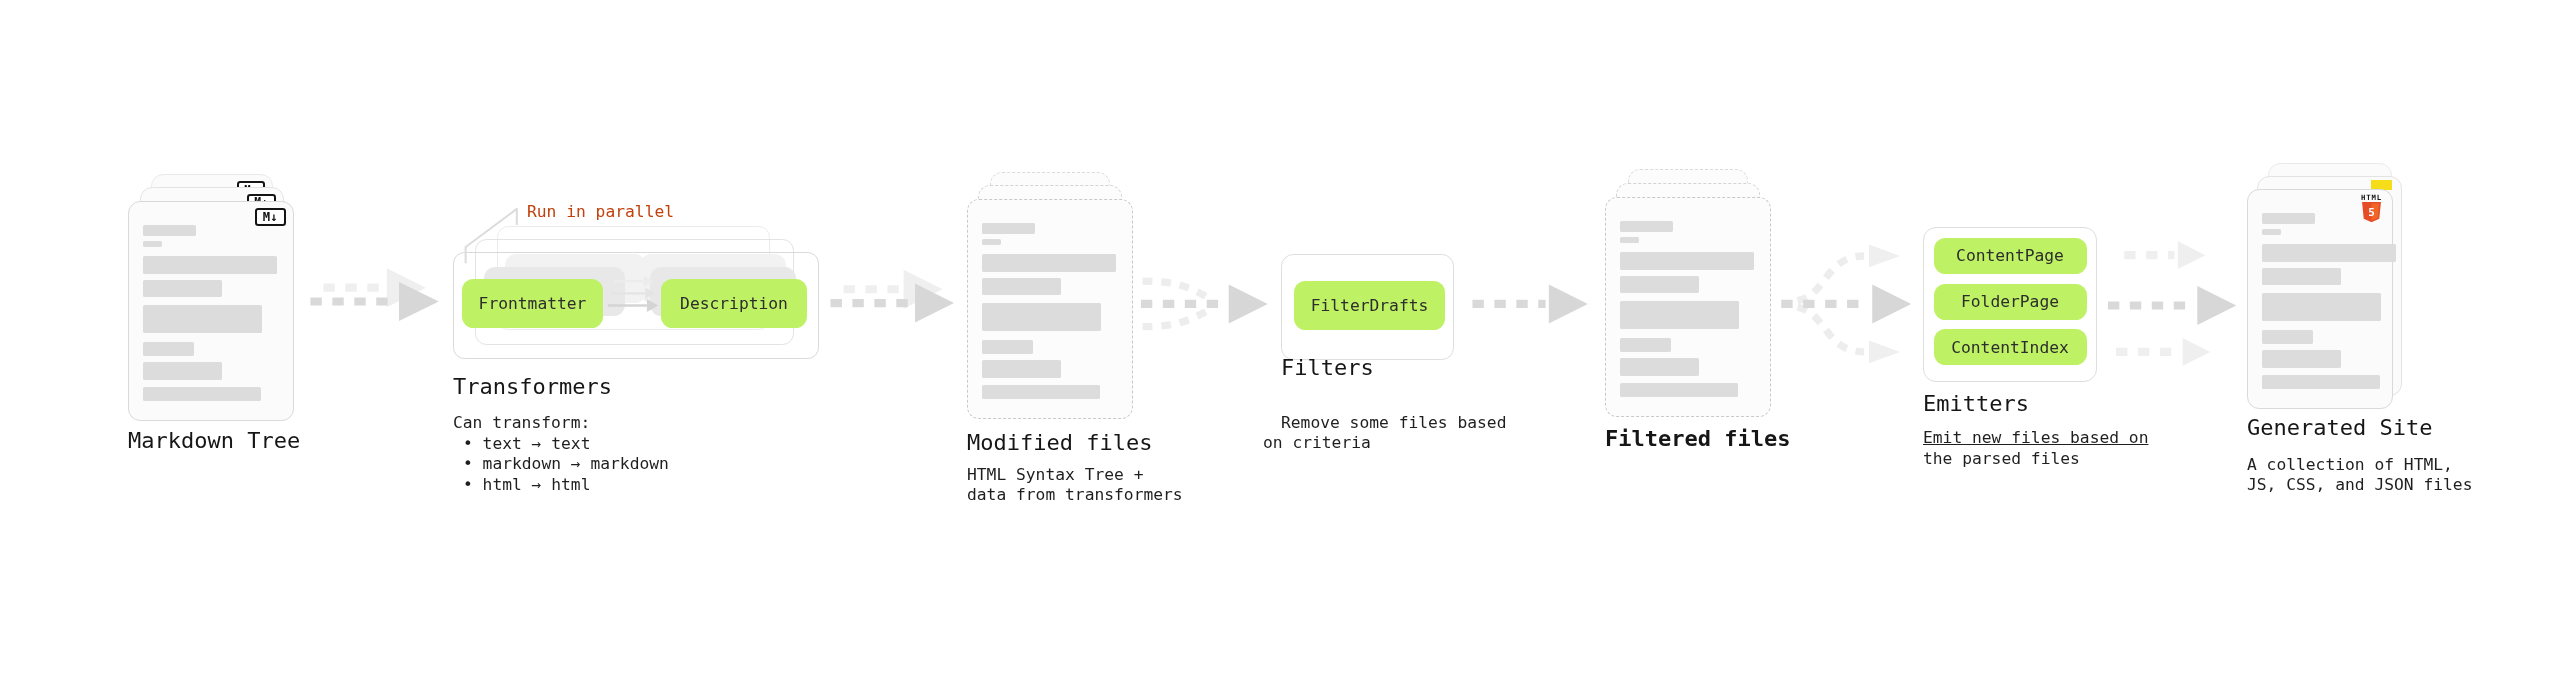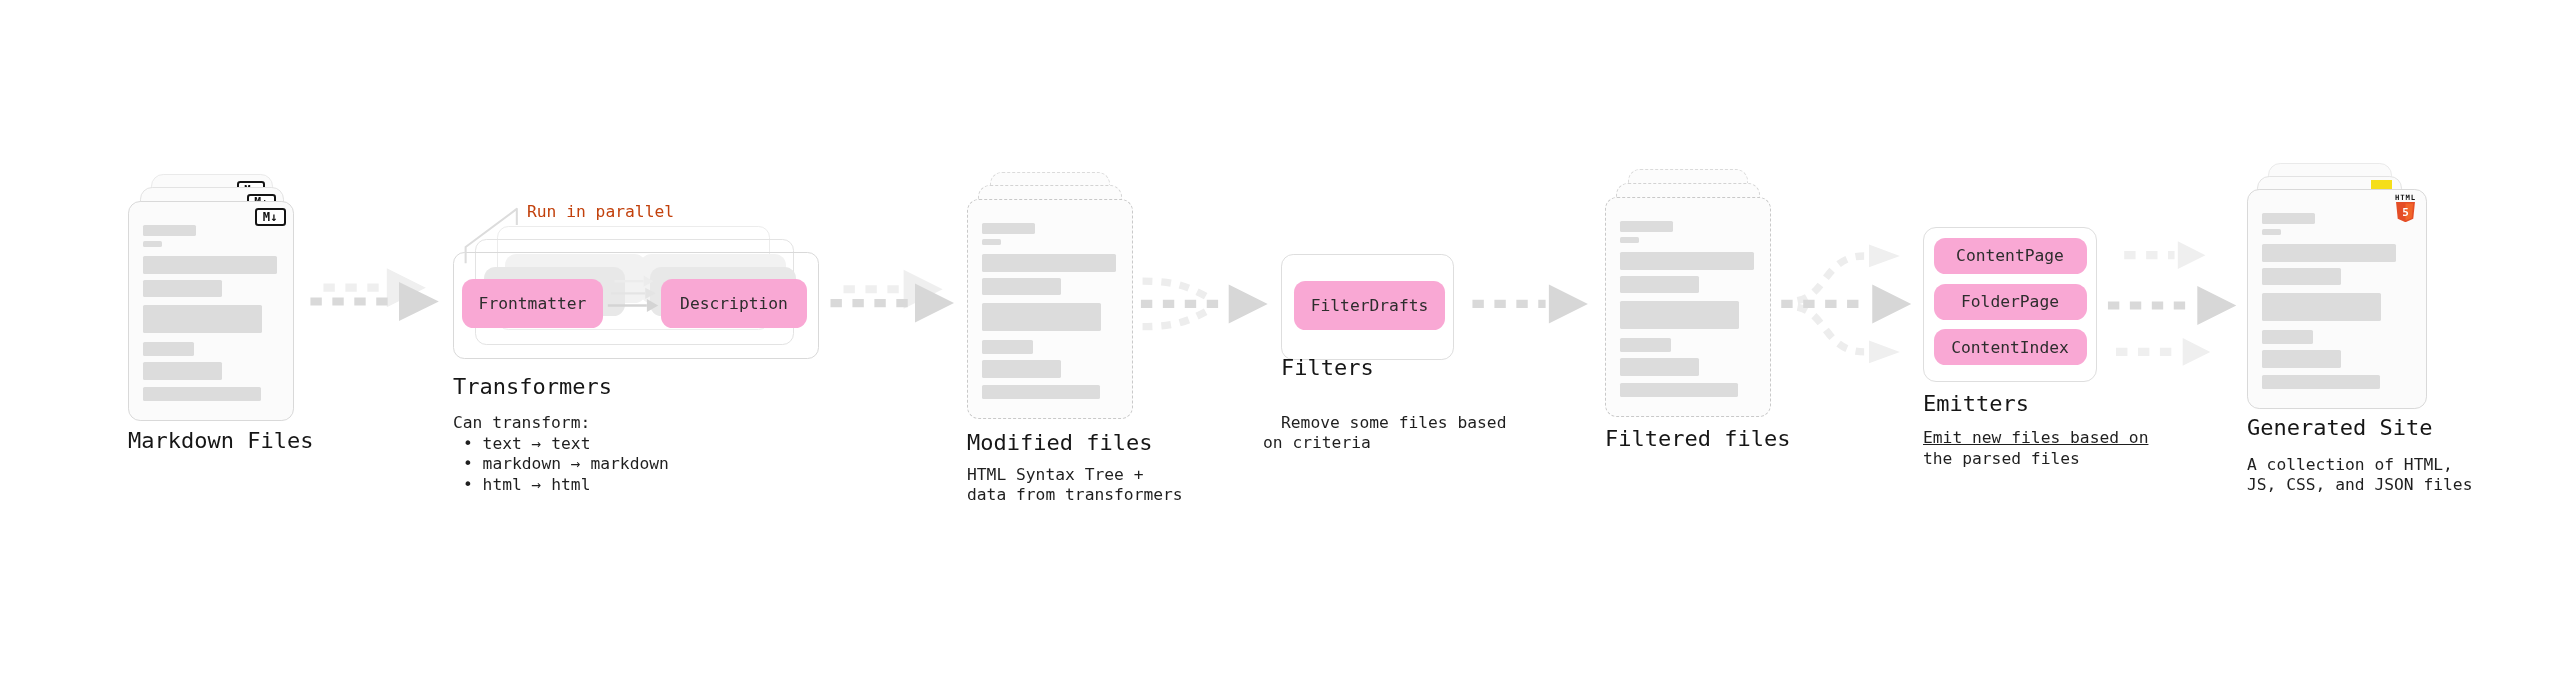--- a/index.html
+++ b/index.html
@@ -26,21 +26,21 @@
   .css-badge{position:absolute;top:19px;right:6.5px;width:18px;text-align:center;}
   .css-badge .t{font-size:6.5px;font-weight:bold;color:#111;line-height:6.5px;display:block;}
   .css-badge .bar{height:3.3px;width:14.6px;margin:0.8px auto 0;background:#2965f1;}
   .js-badge{position:absolute;top:3.3px;right:9px;width:21px;height:9.8px;background:#f5de19;}
   .html5-badge{position:absolute;top:4.1px;right:9px;width:23px;text-align:center;}
   .html5-badge .t{font-size:7.3px;font-weight:bold;color:#111;line-height:8.1px;letter-spacing:0.8px;display:block;}
   
   .frame{position:absolute;background:#ffffff;border:1.6px solid #dedede;border-radius:12.2px;box-sizing:border-box;}
   .ghost-frame{position:absolute;background:transparent;border:1.6px solid #e3e3e3;border-radius:11.4px;box-sizing:border-box;}
   .ghost-frame.g2{border-color:#ececec;}
-  .node{position:absolute;background:#f9a8d4;border-radius:11.4px;display:flex;align-items:center;justify-content:center;
+  .node{position:absolute;background:#bef264;border-radius:11.4px;display:flex;align-items:center;justify-content:center;
         font-size:16.3px;color:#2d2d2d;white-space:pre;}
   .node.ghost1{background:#e8e8e8;}
   .node.ghost2{background:#f2f2f2;}
   .emit-box{position:absolute;background:#fff;border:1.6px solid #dedede;border-radius:13px;box-sizing:border-box;
             display:flex;flex-direction:column;align-items:center;padding-top:9.8px;gap:9.8px;}
   .emit-box .node{position:static;width:153px;height:36px;}
   
   svg.flow-layer{position:absolute;left:0;top:0;z-index:4;pointer-events:none;}
   .fd{stroke:#d9d9d9;stroke-width:10;stroke-dasharray:14 13;fill:none;}
   .fl{stroke:#efefef;stroke-width:10;stroke-dasharray:14 13;fill:none;}
@@ -131,21 +131,21 @@
           <div class="dline" style="width: 53px; height: 10.6px; margin-top: 23px;"></div>
           <div class="dline" style="width: 18.7px; height: 5.7px; margin-top: 5.7px;"></div>
           <div class="dline" style="width: 134px; height: 18px; margin-top: 9px;"></div>
           <div class="dline" style="width: 79px; height: 16.3px; margin-top: 6.5px;"></div>
           <div class="dline" style="width: 119px; height: 28px; margin-top: 8.1px;"></div>
           <div class="dline" style="width: 51px; height: 14px; margin-top: 9px;"></div>
           <div class="dline" style="width: 79px; height: 18px; margin-top: 6.5px;"></div>
           <div class="dline" style="width: 118px; height: 14px; margin-top: 6.5px;"></div>
         </div>
     </div>
-    <div class="abs h" style="left:128px;top:429px;">Markdown Files</div>
+    <div class="abs h" style="left:128px;top:429px;">Markdown Tree</div>
   </div>
 
   <div class="stage">
     <div class="abs annot" style="left:527px;top:202px;">Run in parallel</div>
     <div class="ghost-frame g2" style="left:497px;top:226px;width:273px;height:104px;"></div>
     <div class="ghost-frame" style="left:475px;top:239px;width:319px;height:106px;"></div>
     <div class="ghost-frame" style="left:453px;top:252px;width:366px;height:107px;border-color:#d9d9d9;"></div>
 
     <div class="node ghost2" style="left:505px;top:254px;width:141px;height:49px;"></div>
     <div class="node ghost1" style="left:484px;top:267px;width:141px;height:49px;"></div>
@@ -197,21 +197,21 @@
           <div class="dline" style="width: 53px; height: 10.6px; margin-top: 23px;"></div>
           <div class="dline" style="width: 18.7px; height: 5.7px; margin-top: 5.7px;"></div>
           <div class="dline" style="width: 134px; height: 18px; margin-top: 9px;"></div>
           <div class="dline" style="width: 79px; height: 16.3px; margin-top: 6.5px;"></div>
           <div class="dline" style="width: 119px; height: 28px; margin-top: 8.1px;"></div>
           <div class="dline" style="width: 51px; height: 14px; margin-top: 9px;"></div>
           <div class="dline" style="width: 79px; height: 18px; margin-top: 6.5px;"></div>
           <div class="dline" style="width: 118px; height: 14px; margin-top: 6.5px;"></div>
         </div>
     </div>
-    <div class="abs h" style="left:1605px;top:427px;">Filtered files</div>
+    <div class="abs h" style="left:1605px;top:427px;font-weight:bold;">Filtered files</div>
   </div>
 
   <div class="stage">
     <div class="emit-box" style="left:1923px;top:227px;width:174px;height:155px;">
       <div class="node">ContentPage</div>
       <div class="node">FolderPage</div>
       <div class="node">ContentIndex</div>
     </div>
     <div class="abs h" style="left:1923px;top:392px;">Emitters</div>
     <div class="abs p" style="left:1923px;top:428px;text-decoration:underline;">Emit new files based on</div>
@@ -221,21 +221,21 @@
   <div class="stage">
     <div class="doc l3" style="left:2268px;top:163px;width:124px;height:220px;">
       <div class="css-badge">
         <span class="t">CSS</span>
         <div class="bar"></div>
       </div>
     </div>
     <div class="doc l2" style="left:2257px;top:176px;width:145px;height:220px;">
       <div class="js-badge"></div>
     </div>
-    <div class="doc" style="left:2247px;top:189px;width:180px;height:220px;">
+    <div class="doc" style="left:2247px;top:189px;width:146px;height:220px;">
       <div class="html5-badge">
         <span class="t">HTML</span>
         <svg width="21" height="20.3" viewBox="0 0 100 96">
           <polygon points="5,0 95,0 87,80 50,96 13,80" fill="#e44d26"></polygon>
           <polygon points="50,7 50,88 80,76 86,7" fill="#f16529"></polygon>
           <text x="50" y="66" text-anchor="middle" font-size="52" font-weight="bold" fill="#ffffff">5</text>
         </svg>
       </div>
       <div>
           <div class="dline" style="width: 53px; height: 10.6px; margin-top: 23px;"></div>

